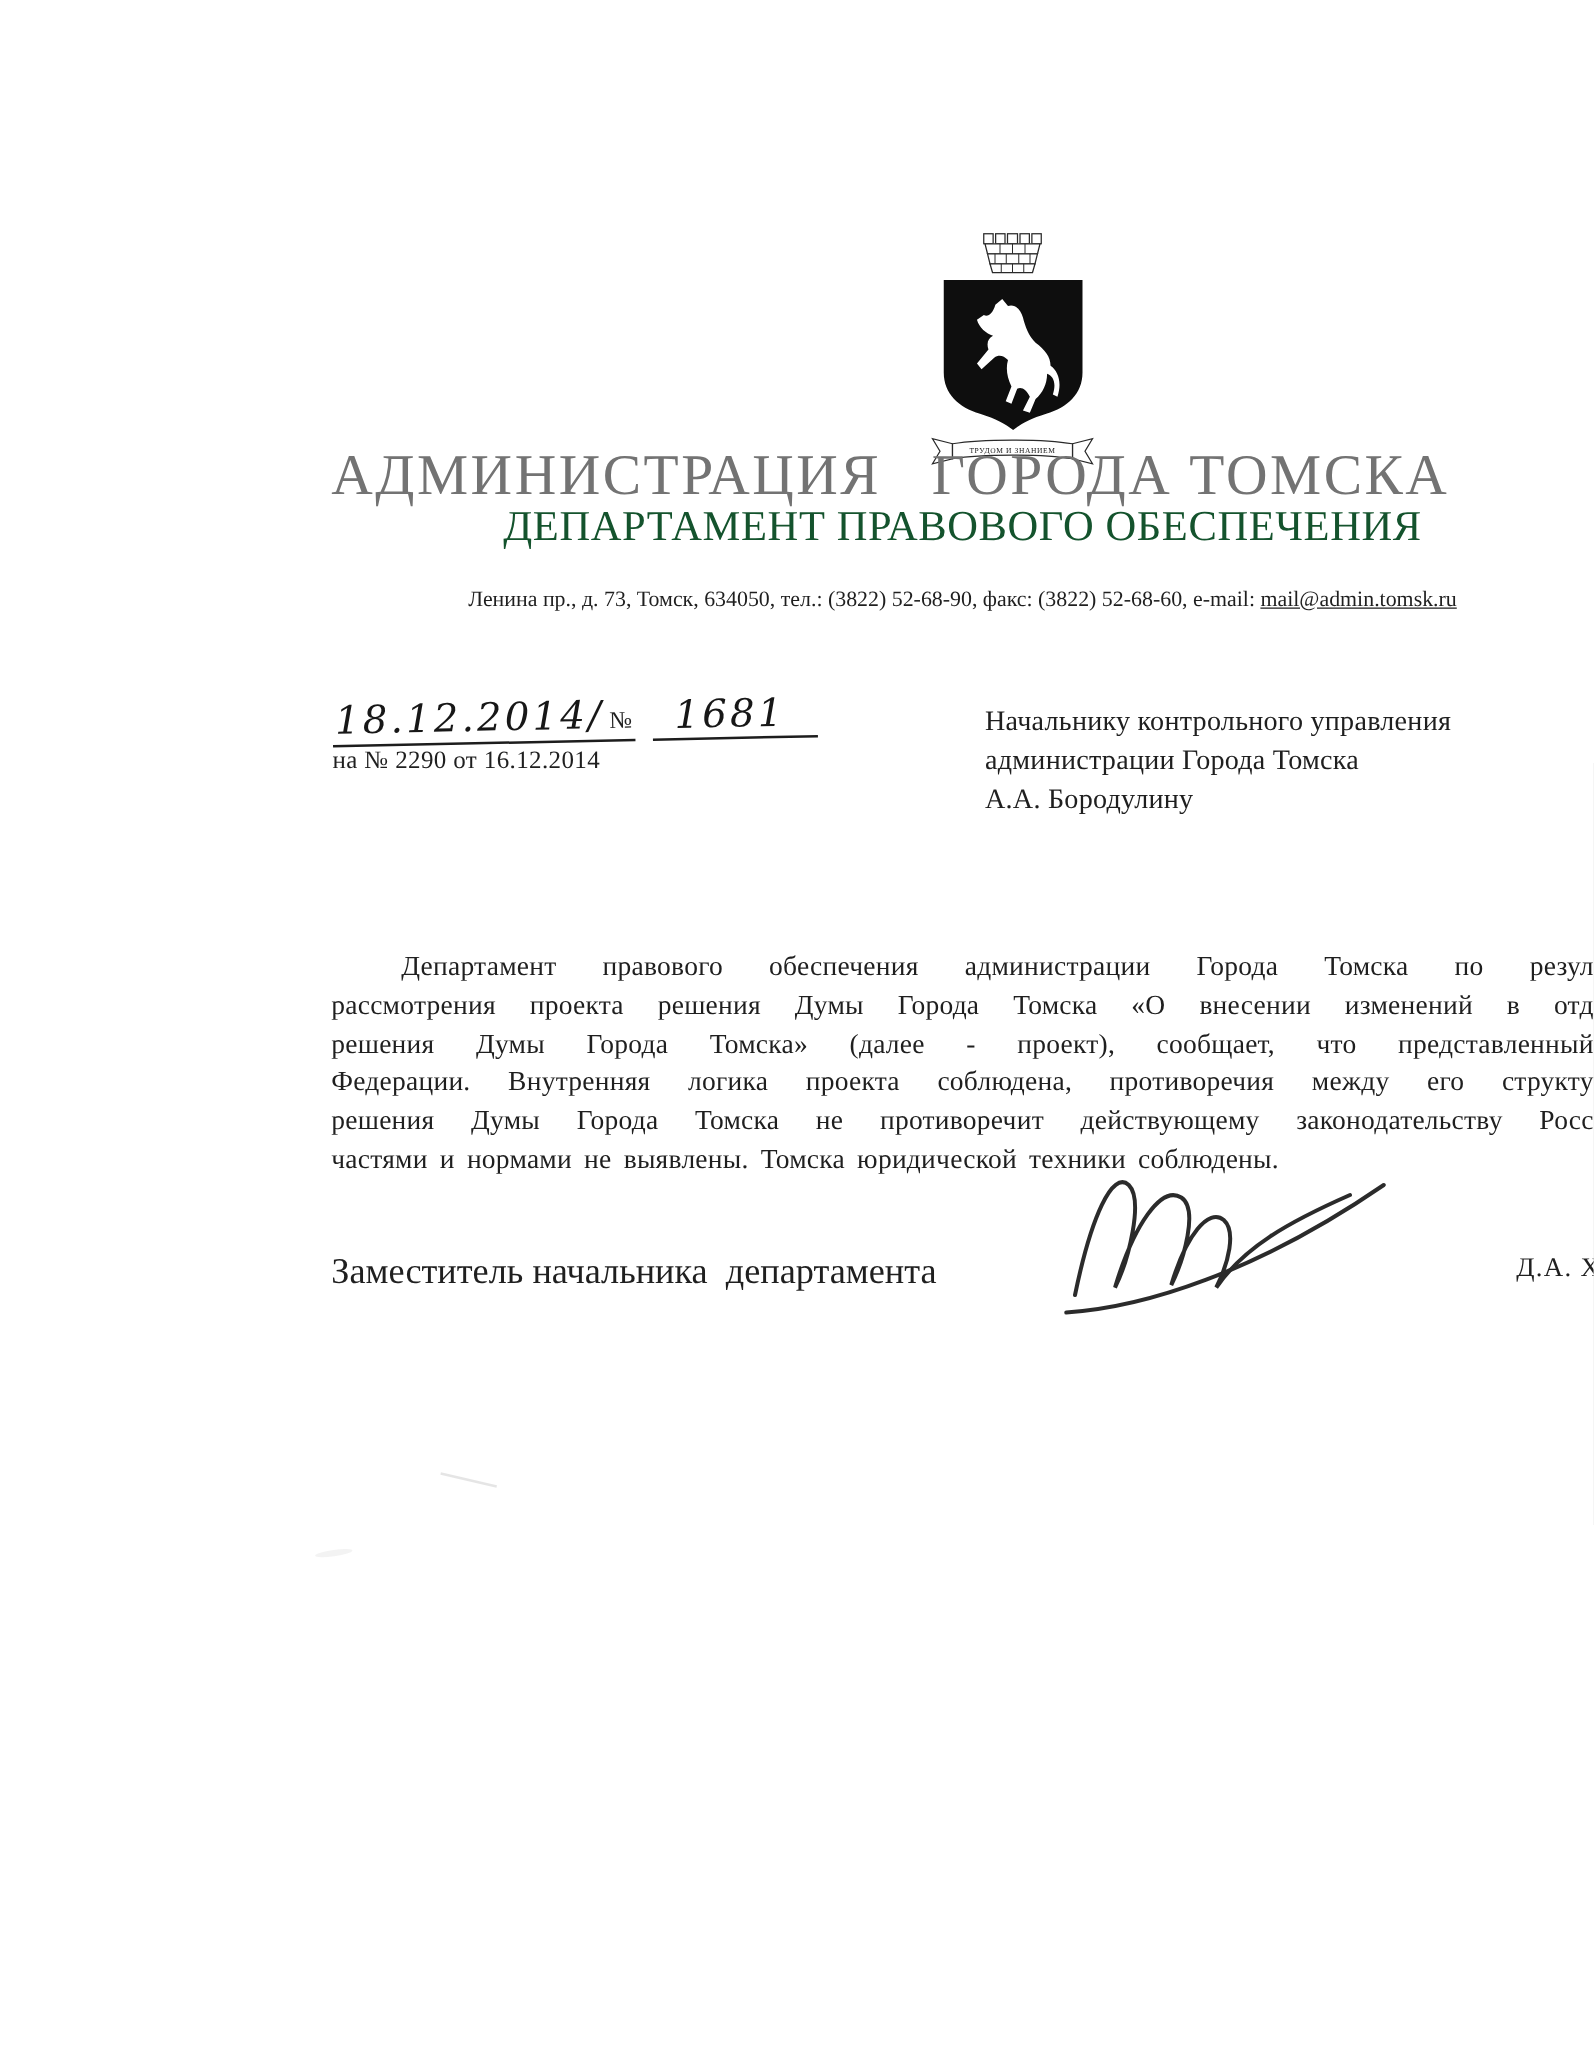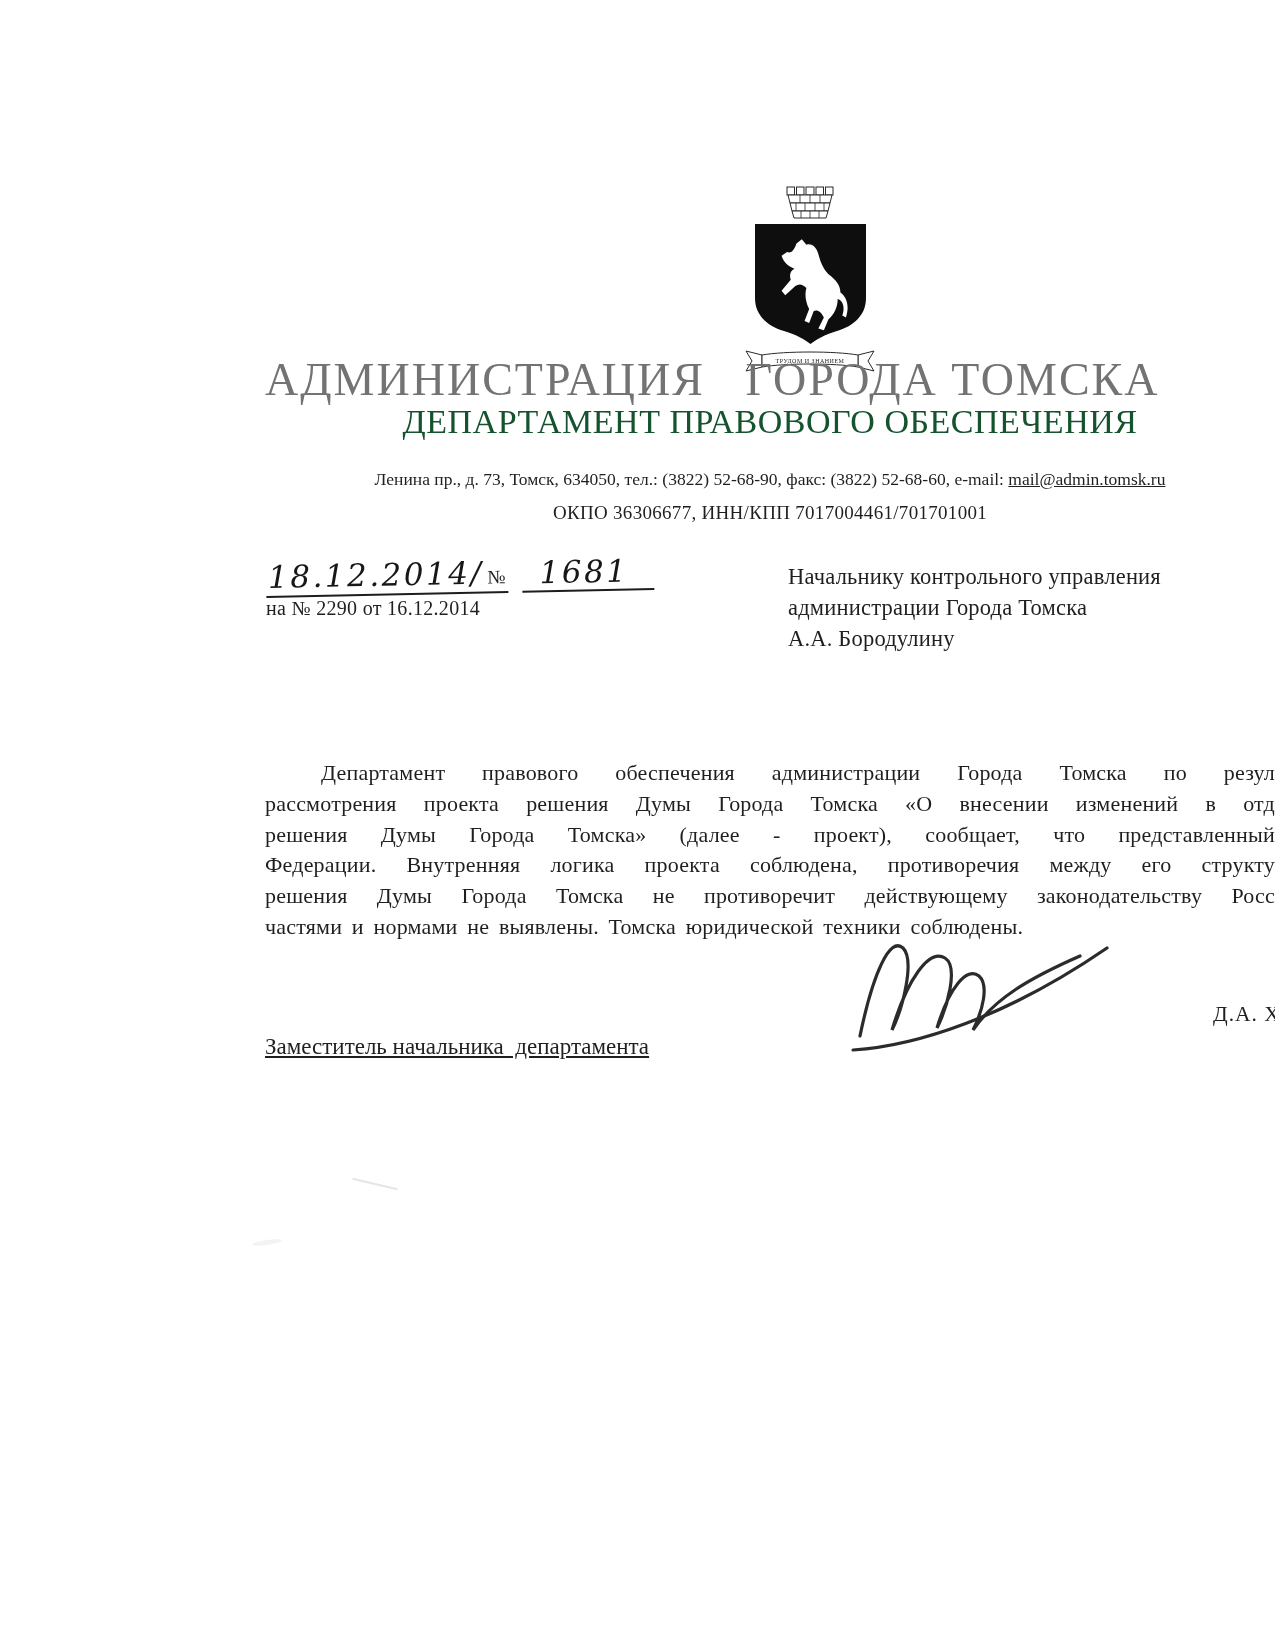--- a/index.html
+++ b/index.html
@@ -64,21 +64,21 @@
     text-align:center;font-size:22.5px;letter-spacing:0.4px;
   }
   .body-block{
     position:absolute;left:265px;top:758px;width:1010px;
     font-size:22px;line-height:30.8px;word-spacing:4px;letter-spacing:0.2px;
   }
   .body-line{text-align:justify;}
   .body-line.stretch{text-align-last:justify;-moz-text-align-last:justify;}
   .body-line.indent{text-indent:56px;}
   
-  .sig-title{position:absolute;left:265px;top:1034px;font-size:23px;white-space:pre;text-decoration:underline;}
+  .sig-title{position:absolute;left:265px;top:1001px;font-size:29px;white-space:pre;}
   .sig-svg{position:absolute;left:845px;top:918px;}
   .sig-name{
     position:absolute;left:1213px;top:1002px;
     font-size:21.5px;white-space:nowrap;letter-spacing:1px;
   }
   
   .artifact{position:absolute;background:#8a8a8a;}
   .a1{left:352px;top:1183px;width:46px;height:1.5px;opacity:0.22;transform:rotate(13deg);}
   .a2{left:252px;top:1240px;width:30px;height:5px;opacity:0.10;border-radius:50%;transform:rotate(-8deg);}
 </style>
@@ -130,21 +130,20 @@
       <path d="M118,7 L134,3 L128,13 L134,23 L118,19 Z"></path>
       <path d="M22,7 C45,3 95,3 118,7 L118,19 C95,15 45,15 22,19 Z"></path>
     </g>
     <text x="70" y="14.5" font-size="6" text-anchor="middle" fill="#222222" letter-spacing="0.5">ТРУДОМ И ЗНАНИЕМ</text>
   </svg>
 
   <div class="title1">АДМИНИСТРАЦИЯ   ГОРОДА ТОМСКА</div>
   <div class="title2">ДЕПАРТАМЕНТ ПРАВОВОГО ОБЕСПЕЧЕНИЯ</div>
 
   <div class="addr"><span>Ленина пр., д. 73, Томск, 634050, тел.: (3822) 52-68-90, факс: (3822) 52-68-60, e-mail: </span><span class="email">mail@admin.tomsk.ru</span></div>
-  <div class="codes">ОКПО 36306677, ИНН/КПП 7017004461/701701001</div>
 
   <div class="ref">
     <div class="ref-hand">
       <span class="ref-seg1">
           <span class="hw">18.12.2014/</span>
           <span class="ref-no">№</span>
         </span>
       <span class="ref-seg2 hw">1681</span>
     </div>
     <div class="ref-in">на № 2290 от 16.12.2014</div>

